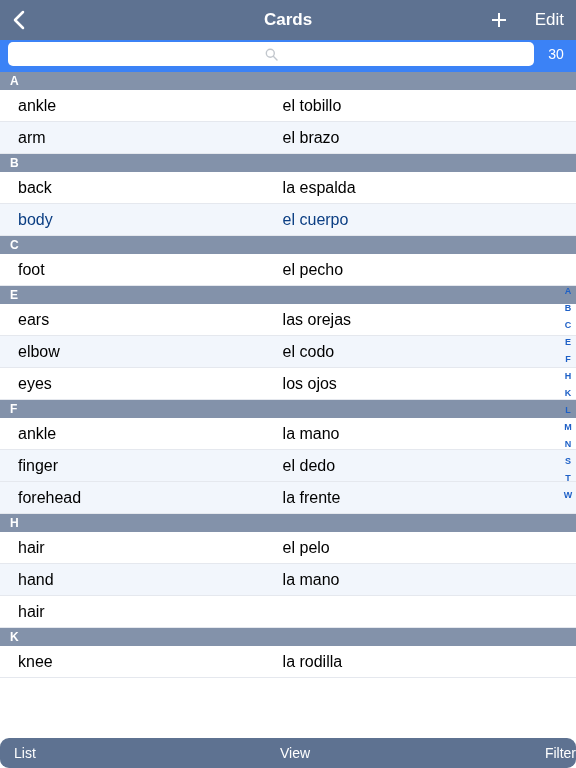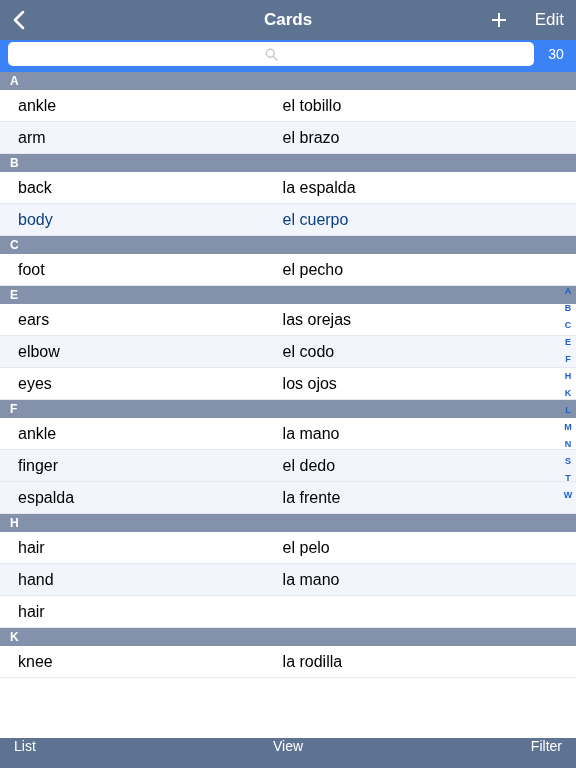--- a/index.html
+++ b/index.html
@@ -102,29 +102,31 @@
     color: #1e60c7;
     font-weight: 600;
     text-align: center;
     cursor: pointer;
   }
   .toolbar {
     height: 30px;
     background: #5e7291;
     color: #fff;
     display: flex;
+    align-items: center;
     font-size: 14px;
+    border-radius: 9px;
   }
   .toolbar div {
     flex: 1;
     text-align: center;
     cursor: pointer;
   }
   .toolbar div:first-child { text-align: left; padding-left: 14px; flex: 0.7; }
-  .toolbar div:last-child { text-align: right; padding-right: 14px; flex: 0.7; }
+  .toolbar div:last-child { text-align: right; flex: 0.7; }
 </style>
 </head>
 <body>
 
 <div class="navbar">
   <div class="left">
     <span class="back-chevron">
       <svg width="14" height="20" viewBox="0 0 14 20">
           <polyline points="11,2 3,10 11,18" fill="none" stroke="#fff" stroke-width="2.5" stroke-linecap="round" stroke-linejoin="round"></polyline>
         </svg>
@@ -193,21 +195,21 @@
     <div class="section-header">F</div>
     <div class="row">
       <div class="l">ankle</div>
       <div class="r">la mano</div>
     </div>
     <div class="row alt">
       <div class="l">finger</div>
       <div class="r">el dedo</div>
     </div>
     <div class="row alt">
-      <div class="l">espalda</div>
+      <div class="l">forehead</div>
       <div class="r">la frente</div>
     </div>
     <div class="section-header">H</div>
     <div class="row">
       <div class="l">hair</div>
       <div class="r">el pelo</div>
     </div>
     <div class="row alt">
       <div class="l">hand</div>
       <div class="r">la mano</div>

